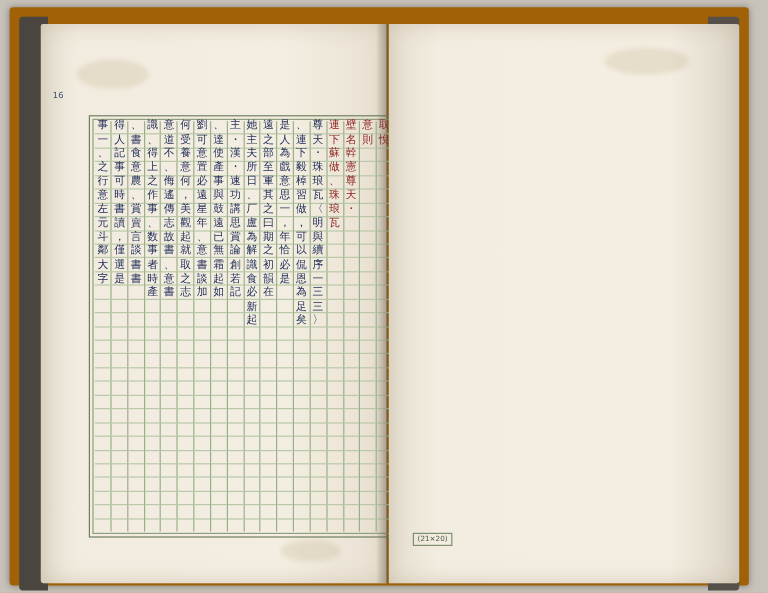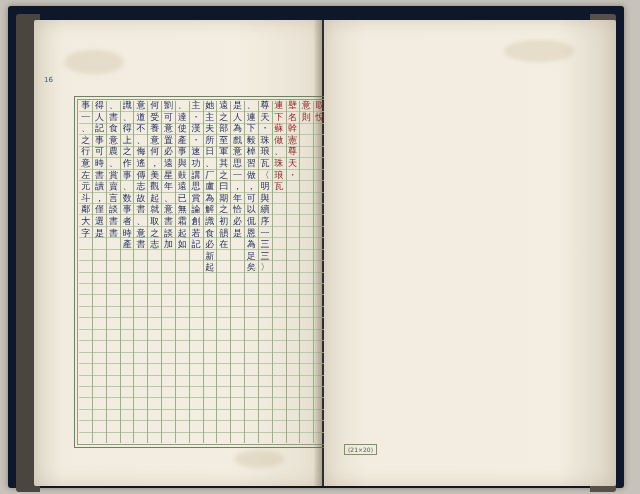--- a/index.html
+++ b/index.html
@@ -9,21 +9,21 @@
     font-family:"DejaVu Sans", sans-serif;
   }
   #root{position:relative;width:640px;height:494px;}
 
   
   .bg{position:absolute;inset:0;background:#c8c3ba;}
 
   
   .book{
     position:absolute;left:8px;top:6px;width:616px;height:482px;
-    background:#0f172a;
+    background:#a16207;
     border-radius:3px;
     box-shadow:0 0 6px rgba(0,0,0,.35);
   }
   
   .cover-left{position:absolute;left:8px;top:8px;width:24px;height:478px;background:#4a463f;border-radius:3px 0 0 3px;}
   .cover-right{position:absolute;right:8px;top:8px;width:26px;height:478px;background:#55504a;border-radius:0 3px 3px 0;}
 
   
   .page{
     position:absolute;top:14px;height:466px;background:#efe9dc;

